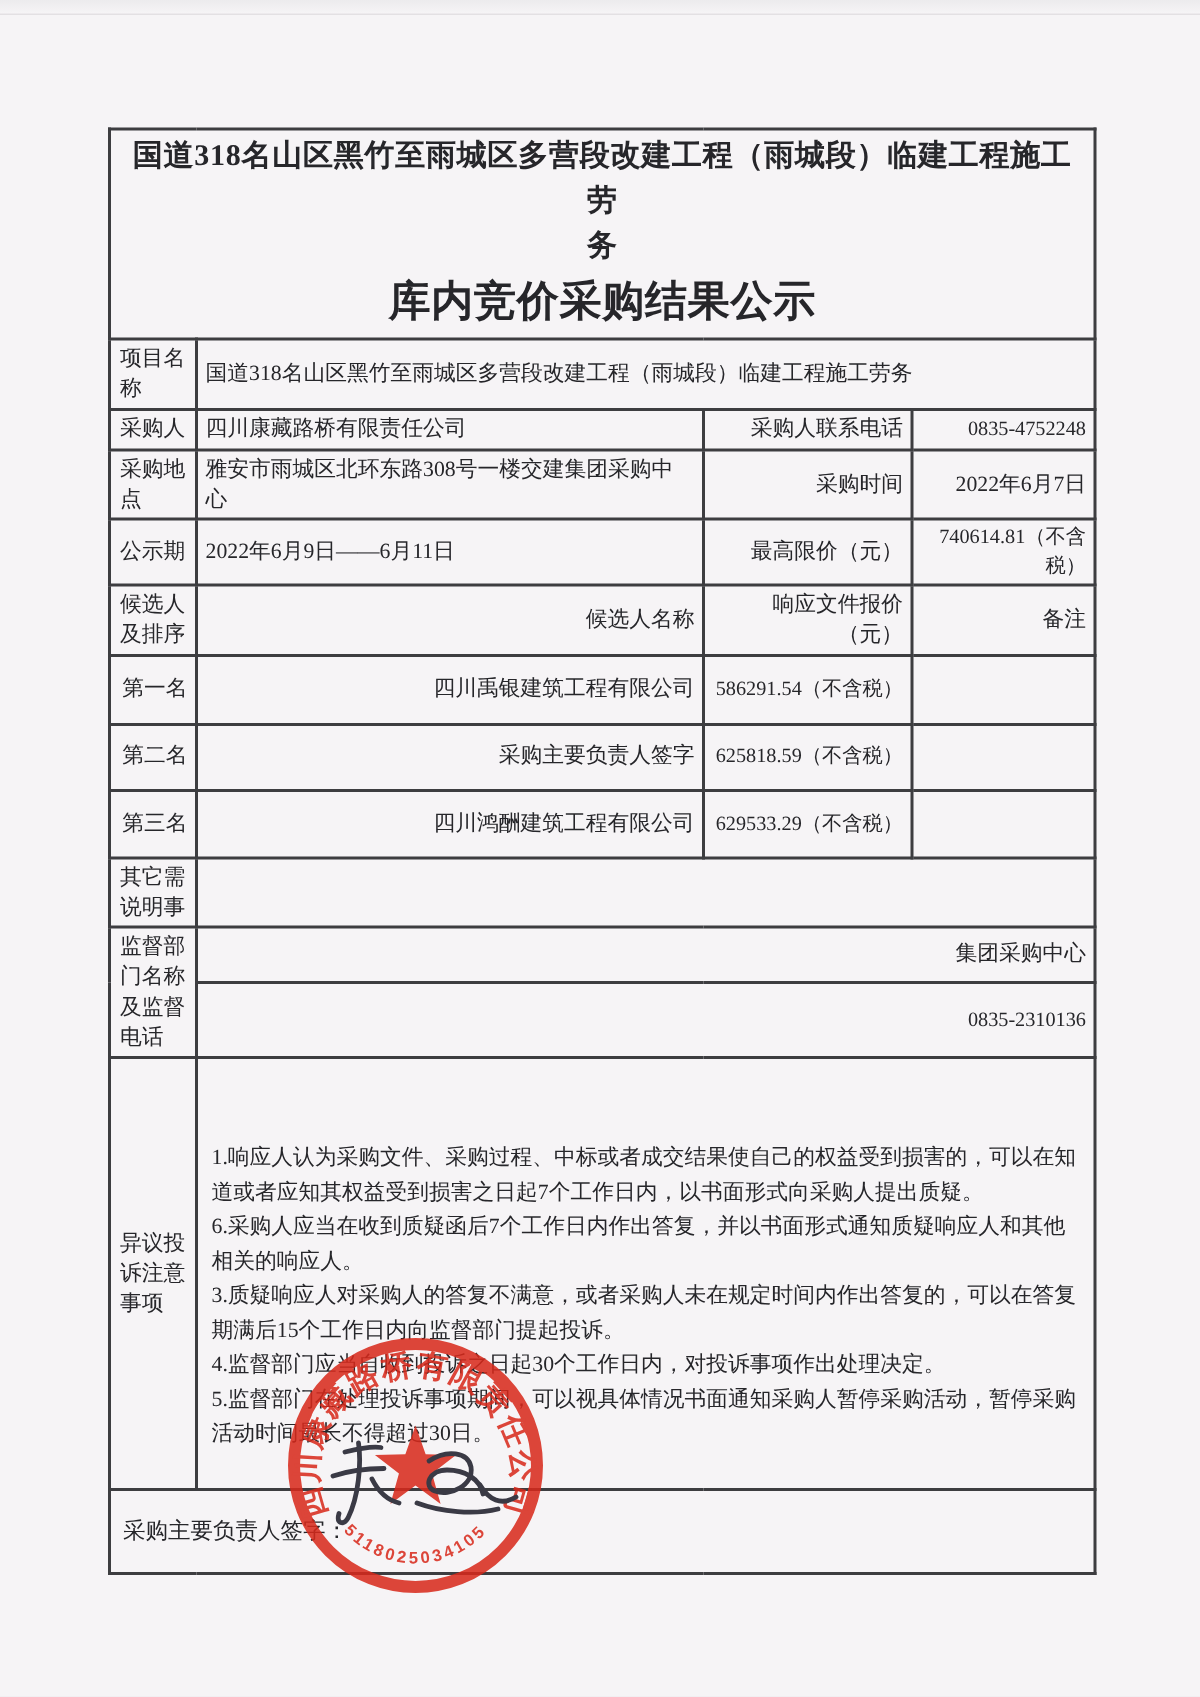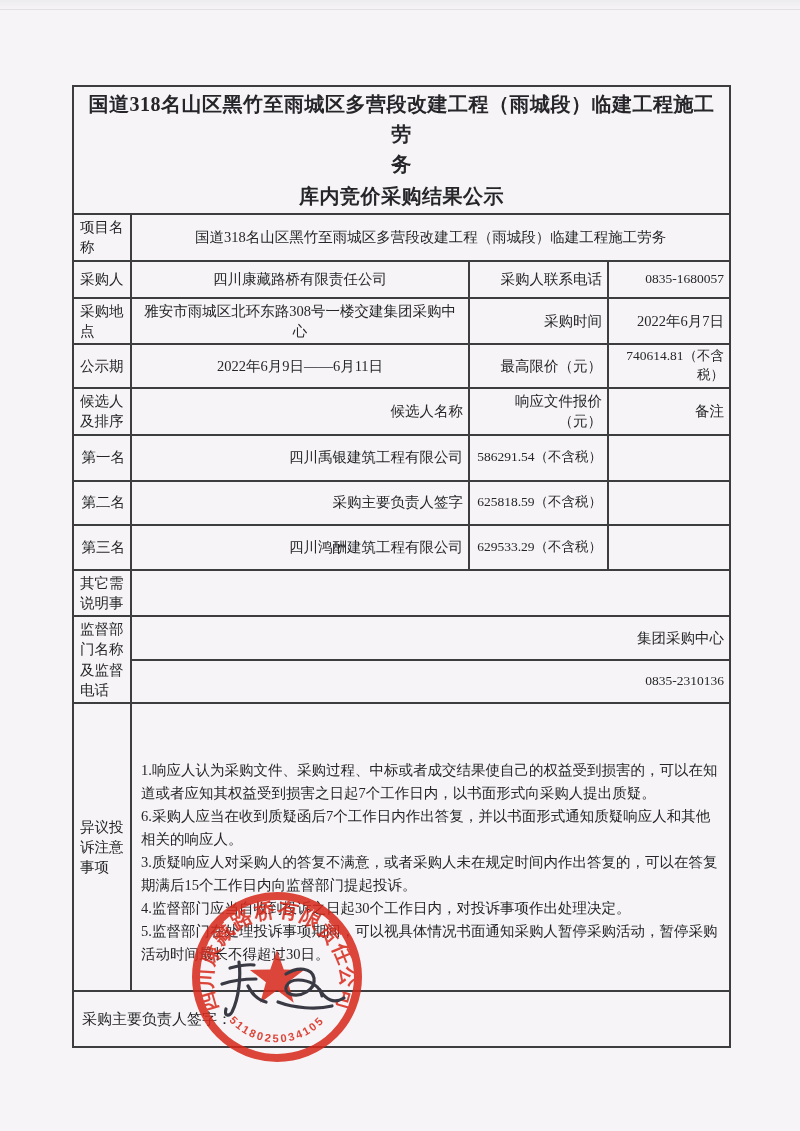--- a/index.html
+++ b/index.html
@@ -22,33 +22,33 @@
     width:657px;border-collapse:collapse;table-layout:fixed;
   }
   td{
     border:2px solid #3d3d40;
     font-size:14.5px;line-height:1.4;
     padding:2px 5px;vertical-align:middle;
     word-break:break-all;
   }
   .lab{text-align:left;padding:2px 6px;}
   .c{text-align:right;}
-  .l{text-align:center;}
+  .l{text-align:left;}
   .num{font-size:13.5px;white-space:nowrap;}
   .numwrap{font-size:13.5px;margin-left:20px;}
-  tr.h118{height:118px;margin-left:36px;} tr.h44{height:44px;padding-left:25px;} tr.h43{height:37px;}
+  tr.h118{height:118px;margin-left:36px;} tr.h44{height:44px;padding-left:25px;} tr.h43{height:27px;}
   tr.h45{height:45px;margin-top:39px;} tr.h40{height:40px;border-radius:15px;} tr.h46{height:46px;}
   tr.h47{height:44px;} tr.h36{height:36px;margin-top:12px;} tr.h37{height:37px;}
   tr.h288{height:288px;} tr.h50{height:56px;}
   .title{
     font-size:20px;font-weight:bold;text-align:center;
     white-space:pre-line;line-height:1.5;letter-spacing:.5px;
   }
   .subtitle{
-    font-size:20px;font-weight:bold;text-align:center;line-height:1.5;
+    font-size:28px;font-weight:bold;text-align:center;line-height:1.5;
     letter-spacing:.5px;margin-top:2px;
   }
   .notes{
     white-space:pre-line;text-align:left;
     font-size:14.5px;line-height:1.58;
     padding:42px 9px 12px 9px;vertical-align:middle;
   }
   .sigcell{text-align:left;padding-left:8px;font-size:15px;}
   .stamp{position:absolute;left:188px;top:888px;width:178px;height:178px;opacity:.86;pointer-events:none;}
   .handsign{position:absolute;left:208px;top:946px;width:150px;height:84px;pointer-events:none;}
@@ -76,21 +76,21 @@
 
       <tr class="h44">
         <td class="lab">项目名称</td>
         <td colspan="3" class="l">国道318名山区黑竹至雨城区多营段改建工程（雨城段）临建工程施工劳务</td>
       </tr>
 
       <tr class="h43">
         <td class="lab">采购人</td>
         <td class="l">四川康藏路桥有限责任公司</td>
         <td class="c">采购人联系电话</td>
-        <td class="c num">0835-1680057</td>
+        <td class="c num">0835-4752248</td>
       </tr>
 
       <tr class="h45">
         <td class="lab">采购地点</td>
         <td class="l">雅安市雨城区北环东路308号一楼交建集团采购中心</td>
         <td class="c">采购时间</td>
         <td class="c">2022年6月7日</td>
       </tr>
 
       <tr class="h40">

